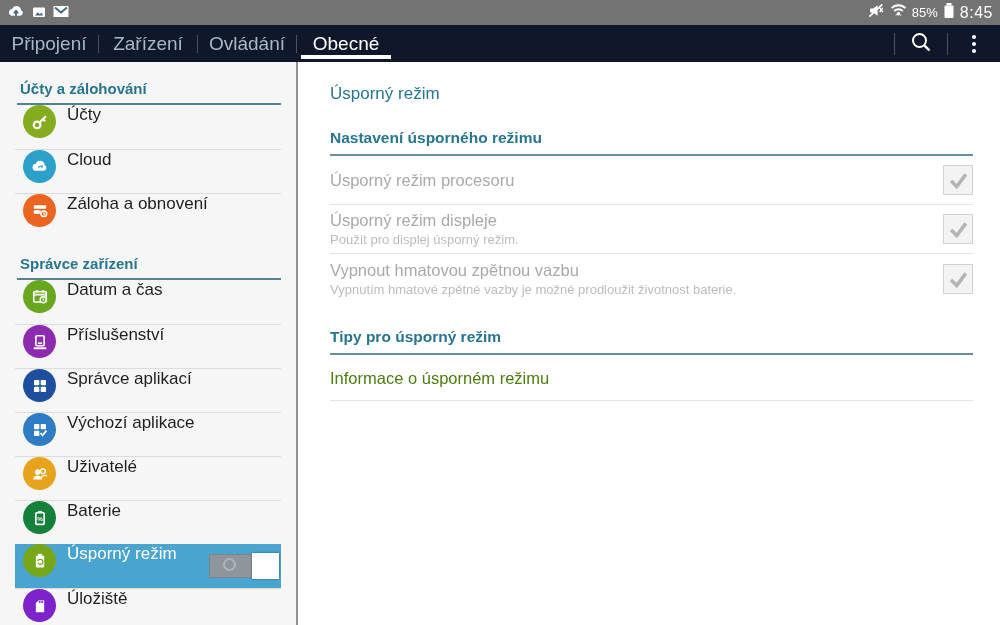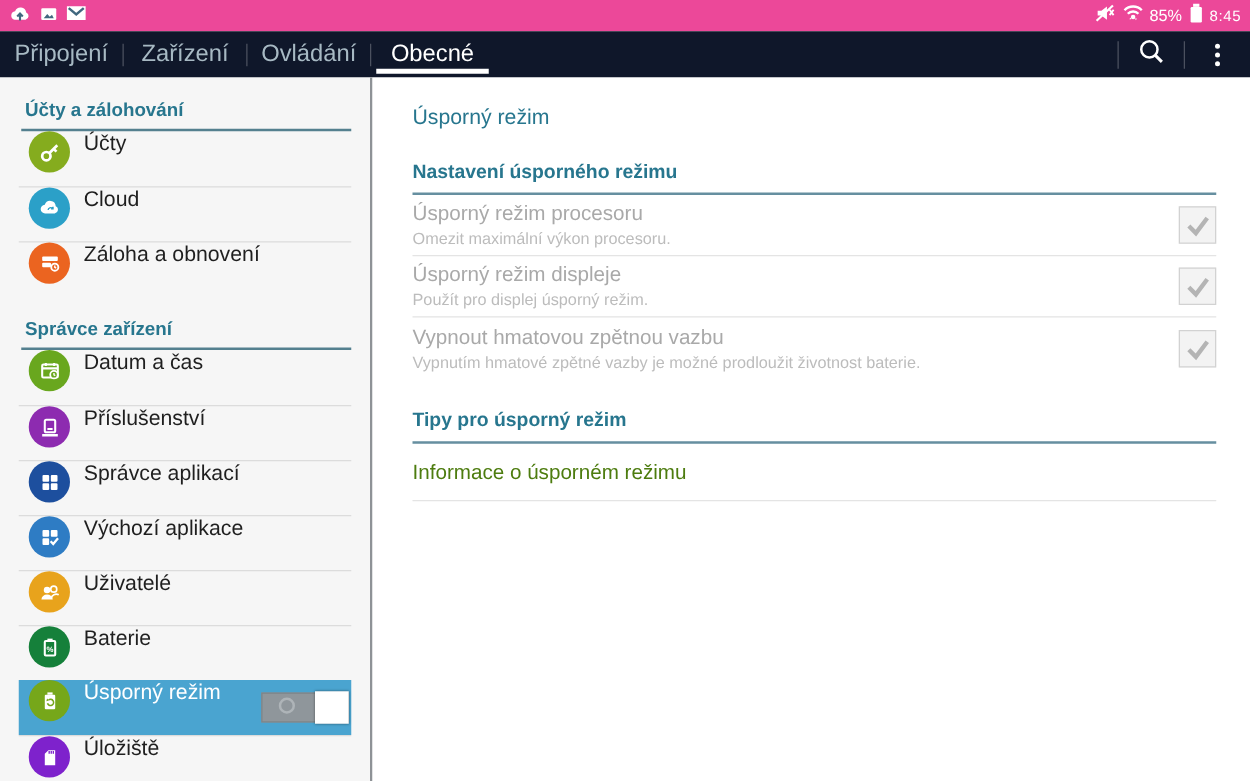--- a/index.html
+++ b/index.html
@@ -1,27 +1,27 @@
 <!DOCTYPE html>
 <html><head>
 <meta charset="utf-8">
 <style>
   * { margin:0; padding:0; box-sizing:border-box; }
   html,body { width:1000px; height:625px; overflow:hidden; }
   body { font-family:"Liberation Sans", sans-serif; background:#fff; }
 
   
   .status-bar {
-    height:25px; background:#ec4899; display:flex; align-items:center;
+    height:25px; background:#737373; display:flex; align-items:center;
     justify-content:space-between; padding:0 7px; color:#fff;
   }
   .status-left, .status-right { display:flex; align-items:center; gap:7px; }
   .status-right { gap:5px; }
   .status-pct { font-size:13px; color:#fff; }
-  .status-time { font-size:12px; color:#fff; letter-spacing:.5px; }
+  .status-time { font-size:16px; color:#fff; letter-spacing:.5px; }
 
   .tab-bar {
     height:37px; background:#0f172a; display:flex; align-items:stretch;
   }
   .tab {
     width:98px; display:flex; align-items:center; justify-content:center;
     color:#a7b9c3; font-size:19px; position:relative; cursor:pointer;
   }
   .tab.selected { color:#ffffff; }
   .tab.selected::after {
@@ -310,21 +310,20 @@
 
   <div class="content">
     <div class="content-title">Úsporný režim</div>
 
     <div class="section-header">Nastavení úsporného režimu</div>
     <div class="section-underline"></div>
 
     <div class="row">
       <div class="row-text">
         <div class="row-title">Úsporný režim procesoru</div>
-        <div class="row-sub">Omezit maximální výkon procesoru.</div>
       </div>
       <div class="checkbox">
         <svg width="26" height="26" viewBox="0 0 30 30">
             <path d="M7 16 L13.5 22.5 L24 8.5" stroke="#b4b4b4" stroke-width="4" fill="none"></path>
           </svg>
       </div>
     </div>
 
     <div class="row">
       <div class="row-text">

